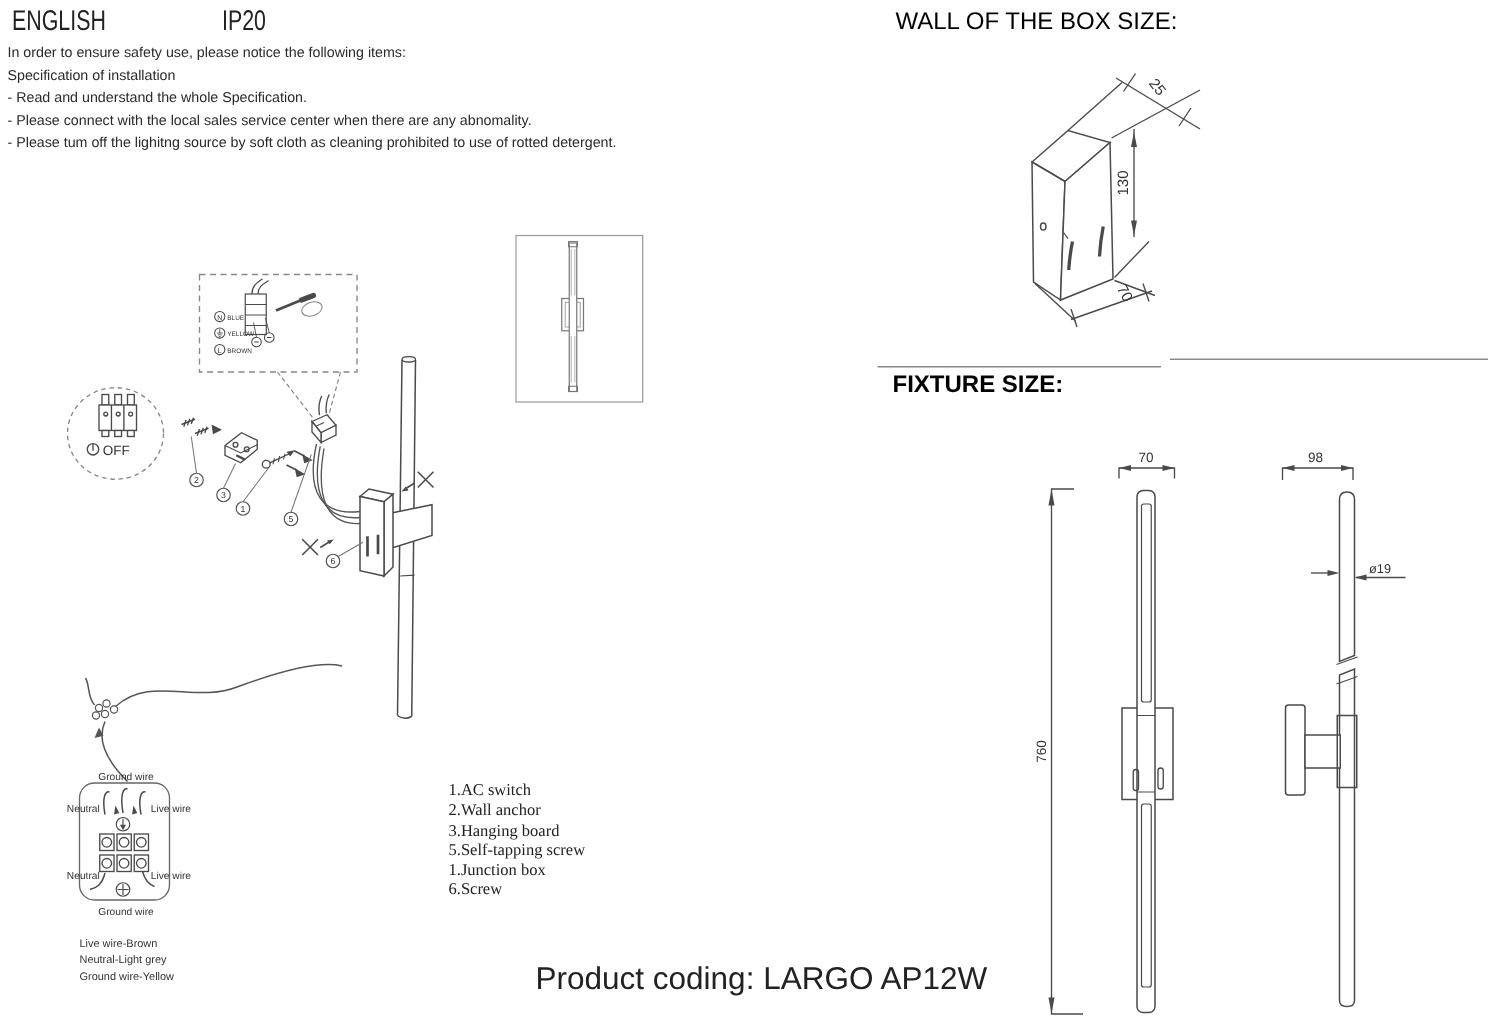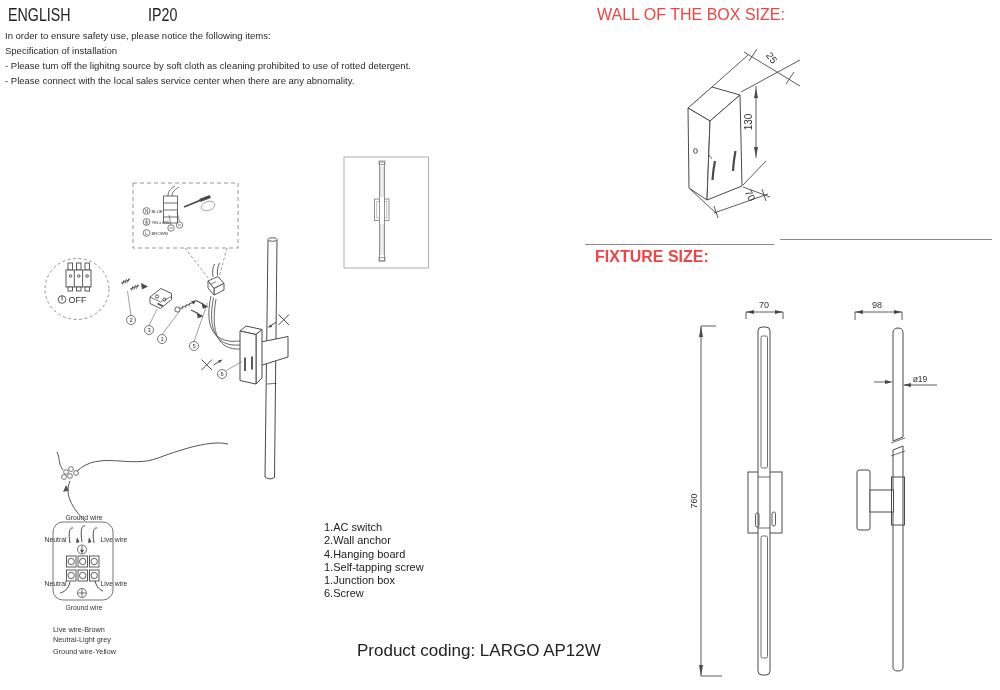--- a/index.html
+++ b/index.html
@@ -1,53 +1,54 @@
 <!DOCTYPE html>
 <html><head>
 <meta charset="utf-8">
 <style>
   html,body{margin:0;padding:0;background:#fff;}
   #page{position:relative;width:992px;height:690px;background:#fff;overflow:hidden;
         font-family:"Liberation Sans", sans-serif;color:#1f1f1f;}
   .abs{position:absolute;}
   .h1{font-size:19px;transform:scaleX(.75);transform-origin:0 0;white-space:nowrap;color:#222;}
-  .sect{font-size:16px;white-space:nowrap;color:#ef4444;}
+  .sect{font-size:16px;white-space:nowrap;color:#000000;}
   .spec{font-size:9.5px;line-height:15px;white-space:nowrap;color:#2a2a2a;}
   .legend{font-size:11px;line-height:13.3px;white-space:nowrap;color:#222;}
-  .product{font-size:17px;white-space:nowrap;color:#222;}
+  .product{font-size:21px;white-space:nowrap;color:#222;}
   .rule{height:1px;background:#8a8a8a;}
   svg text{font-family:"Liberation Sans", sans-serif;fill:#333;}
   svg{shape-rendering:geometricPrecision;}
 </style>
 </head>
 <body>
 
 <div id="page">
 
   <div class="abs h1" style="left:8px;top:4px;">ENGLISH</div>
   <div class="abs h1" style="left:148px;top:4px;">IP20</div>
 
   <div class="abs spec" style="left:5px;top:28px;">
     <div>In order to ensure safety use, please notice the following items:</div>
     <div>Specification of installation</div>
+    <div>- Read and understand the whole Specification.</div>
+    <div>- Please connect with the local sales service center when there are any abnomality.</div>
     <div>- Please tum off the lighitng source by soft cloth as cleaning prohibited to use of rotted detergent.</div>
-    <div>- Please connect with the local sales service center when there are any abnomality.</div>
   </div>
 
   <div class="abs sect" style="left:597px;top:6px;">WALL OF THE BOX SIZE:</div>
   <div class="abs sect" style="left:595px;top:248px;font-weight:bold;">FIXTURE SIZE:</div>
 
   <div class="abs rule" style="left:585px;top:244px;width:189px;"></div>
   <div class="abs rule" style="left:780px;top:239px;width:220px;"></div>
 
-  <div class="abs legend" style="left:324px;top:521px;">
+  <div class="abs legend" style="left:299px;top:521px;font-family:Liberation Serif, serif;">
     <div>1.AC switch</div>
     <div>2.Wall anchor</div>
-    <div>4.Hanging board</div>
-    <div>1.Self-tapping screw</div>
+    <div>3.Hanging board</div>
+    <div>5.Self-tapping screw</div>
     <div>1.Junction box</div>
     <div>6.Screw</div>
   </div>
 
   <div class="abs product" style="left:357px;top:641px;">Product coding: LARGO AP12W</div>
 
   <svg class="abs" style="left:650px;top:35px;" width="165" height="185" viewBox="650 35 165 185">
     <g stroke="#4a4a4a" stroke-width="1" fill="#fff">
       <path d="M688,108 L712,87 L740,95 L710,121 Z"></path>
       <path d="M688,108 L710,121 L707,200 L689,188 Z"></path>

